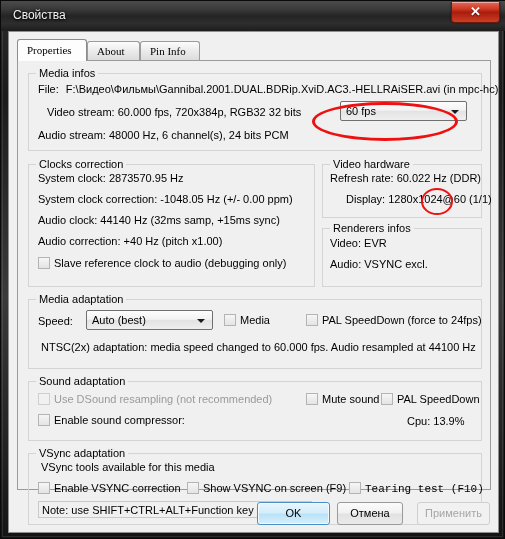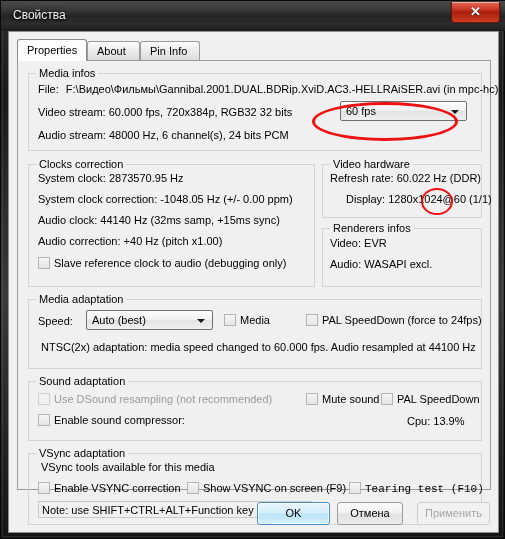--- a/index.html
+++ b/index.html
@@ -104,20 +104,21 @@
     line-height: 19px;
     padding: 0 9px;
     background: linear-gradient(180deg,#fcfcfc 0%, #ebebeb 50%, #dcdcdc 100%);
     border: 1px solid #9b9b9b;
     border-bottom: none;
     border-radius: 3px 3px 0 0;
     font-size: 11px;
     cursor: pointer;
     box-sizing: border-box;
     color: #000;
+    font-family: Liberation Serif, serif;
   }
   .tab.active {
     top: 0;
     height: 22px;
     line-height: 21px;
     background: #fdfdfd;
     border-color: #8b8b8b;
     z-index: 3;
   }
 
@@ -275,21 +276,21 @@
     <div class="tabpanel">
 
       <div class="group" style="left:10px; top:12px; width:454px; height:78px;">
         <div class="legend">Media infos</div>
 
         <div class="row" style="left:9px; top:9px;">
           <span>File:</span>
           <span style="margin-left:4px;">F:\Видео\Фильмы\Gannibal.2001.DUAL.BDRip.XviD.AC3.-HELLRAiSER.avi (in mpc-hc)</span>
         </div>
 
-        <div class="row" style="left:9px; top:32px;">Video stream:  60.000 fps, 720x384p, RGB32 32 bits</div>
+        <div class="row" style="left:18px; top:32px;">Video stream:  60.000 fps, 720x384p, RGB32 32 bits</div>
 
         <div class="row" style="left:9px; top:55px;">Audio stream:  48000 Hz, 6 channel(s), 24 bits PCM</div>
 
         <div class="combo" style="left:311px; top:27px; width:127px;">
           <div class="val">60 fps</div>
           <div class="arrow"></div>
         </div>
       </div>
 
       <div class="group" style="left:10px; top:103px; width:287px; height:123px;">
@@ -309,21 +310,21 @@
 
       <div class="group" style="left:304px; top:103px; width:160px; height:54px;">
         <div class="legend">Video hardware</div>
         <div class="row" style="left:7px; top:7px;">Refresh rate:  60.022 Hz (DDR)</div>
         <div class="row" style="left:7px; top:28px;padding-left:16px;">Display:  1280x1024@60 (1/1)</div>
       </div>
 
       <div class="group" style="left:304px; top:167px; width:160px; height:59px;">
         <div class="legend">Renderers infos</div>
         <div class="row" style="left:7px; top:8px;">Video: EVR</div>
-        <div class="row" style="left:7px; top:29px;">Audio: WASAPI excl.</div>
+        <div class="row" style="left:7px; top:29px;">Audio: VSYNC excl.</div>
       </div>
 
       <div class="group" style="left:10px; top:238px; width:454px; height:70px;">
         <div class="legend">Media adaptation</div>
 
         <div class="row" style="left:9px; top:15px;">Speed:</div>
 
         <div class="combo" style="left:57px; top:10px; width:127px;">
           <div class="val">Auto (best)</div>
           <div class="arrow"></div>

